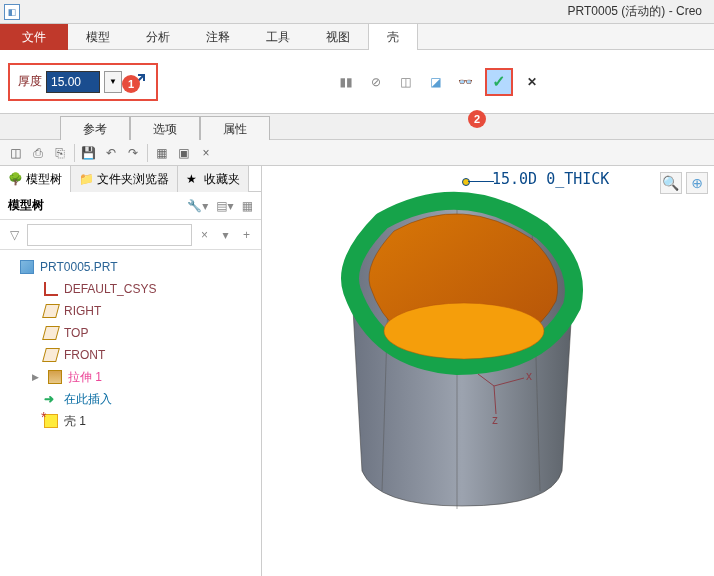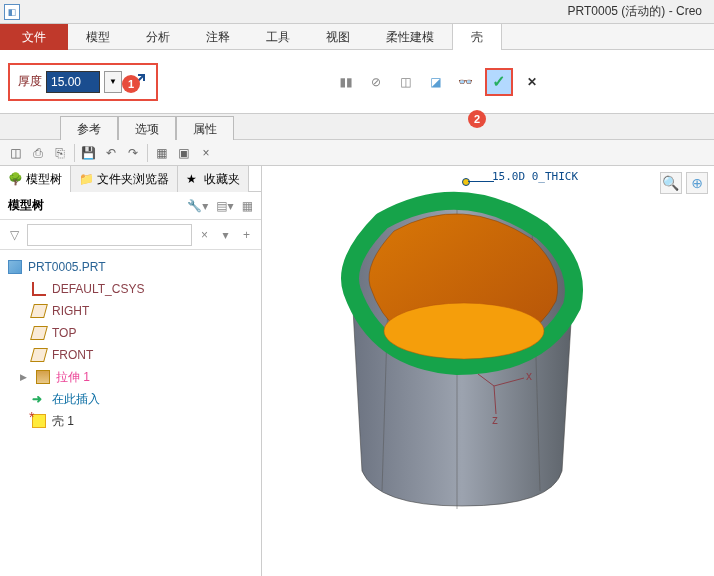--- a/index.html
+++ b/index.html
@@ -24,21 +24,21 @@
 .badge { position: absolute; width: 18px; height: 18px; border-radius: 50%; background: #e74c3c; color: #fff; display: flex; align-items: center; justify-content: center; font-size: 11px; font-weight: bold; }
 .badge-1 { left: 112px; top: 10px; }
 .badge-2 { left: 468px; top: 110px; position: absolute; }
 
 .tool-icons { position: absolute; left: 335px; display: flex; align-items: center; gap: 8px; }
 .tool-icon { width: 22px; height: 22px; display: flex; align-items: center; justify-content: center; color: #888; cursor: pointer; }
 .tool-icon.ok { border: 2px solid #e74c3c; background: #b3d9ff; color: #27ae60; width: 28px; height: 28px; font-size: 16px; font-weight: bold; }
 .tool-icon.x { color: #333; font-weight: bold; }
 
 .subtabs { height: 26px; background: #f0f0f0; display: flex; padding-left: 60px; border-bottom: 1px solid #ccc; }
-.subtab { padding: 0 16px; height: 24px; line-height: 24px; border: 1px solid #bbb; border-bottom: none; background: #f5f5f5; color: #333; cursor: pointer; margin-top: 2px; }
+.subtab { padding: 0 22px; height: 24px; line-height: 24px; border: 1px solid #bbb; border-bottom: none; background: #f5f5f5; color: #333; cursor: pointer; margin-top: 2px; }
 
 .quick-toolbar { height: 26px; background: #f5f5f5; border-bottom: 1px solid #ccc; display: flex; align-items: center; padding: 0 6px; gap: 2px; }
 .qt-btn { width: 20px; height: 20px; display: flex; align-items: center; justify-content: center; color: #666; cursor: pointer; }
 .qt-sep { width: 1px; height: 18px; background: #ccc; margin: 0 2px; }
 
 .main-area { display: flex; height: calc(576px - 24px - 26px - 64px - 26px - 26px); }
 
 .sidebar { width: 262px; border-right: 1px solid #ccc; background: #fff; display: flex; flex-direction: column; }
 .sidebar-tabs { height: 26px; display: flex; border-bottom: 1px solid #ccc; }
 .sb-tab { padding: 0 8px; height: 26px; display: flex; align-items: center; gap: 4px; border-right: 1px solid #ccc; background: #f0f0f0; cursor: pointer; font-size: 11px; }
@@ -46,21 +46,21 @@
 .sb-tab .icon { width: 14px; height: 14px; }
 
 .tree-header { height: 28px; display: flex; align-items: center; padding: 0 8px; gap: 6px; border-bottom: 1px solid #ddd; }
 .tree-header .lbl { font-weight: bold; }
 .tree-header .tools { margin-left: auto; display: flex; gap: 8px; color: #888; }
 
 .tree-filter { height: 30px; display: flex; align-items: center; padding: 0 6px; gap: 4px; border-bottom: 1px solid #ddd; }
 .tree-filter input { flex: 1; height: 22px; border: 1px solid #ccc; padding: 0 4px; }
 .tree-filter .fbtn { width: 18px; height: 18px; display: flex; align-items: center; justify-content: center; color: #888; cursor: pointer; }
 
-.tree { padding: 6px 4px; }
+.tree { padding: 6px 4px; margin-left: 12px; }
 .tree-item { display: flex; align-items: center; height: 22px; padding-left: 4px; gap: 6px; cursor: pointer; }
 .tree-item.child { padding-left: 28px; align-items: center; }
 .tree-item .ticon { width: 14px; height: 14px; display: inline-block; }
 .tree-item .expand { width: 10px; color: #888; font-size: 9px; }
 .prt-txt { color: #2a6496; }
 .csys-txt { color: #8b4049; }
 .plane-txt { color: #8b4049; }
 .extrude-txt { color: #ec4899; }
 .insert-txt { color: #0369a1; }
 .shell-txt { color: #333; }
@@ -70,21 +70,21 @@
 .icon-plane { border: 1px solid #b8860b; background: #faebd7; transform: skewX(-15deg); width: 12px; height: 10px; }
 .icon-extrude { background: linear-gradient(#d4a04a,#e8c888); border: 1px solid #b8860b; }
 .icon-arrow { color: #27ae60; font-weight: bold; }
 .icon-shell { background: #ffeb3b; border: 1px solid #e6a817; position: relative; }
 .icon-shell::before { content: "*"; position: absolute; left: -4px; top: -6px; color: #c0392b; font-size: 14px; }
 
 .viewport { flex: 1; background: #fff; position: relative; overflow: hidden; }
 .view-tools { position: absolute; right: 6px; top: 6px; display: flex; gap: 4px; }
 .vt-btn { width: 22px; height: 22px; border: 1px solid #ccc; background: #f5f5f5; display: flex; align-items: center; justify-content: center; cursor: pointer; color: #5a9fd4; font-size: 14px; }
 
-.model-label { position: absolute; left: 230px; top: 4px; font-family: monospace; font-size: 11px; color: #0a4a8a; }
+.model-label { position: absolute; left: 230px; top: 4px; font-family: monospace; font-size: 15px; color: #0a4a8a; }
 .model-label-line { position: absolute; left: 206px; top: 15px; width: 26px; height: 1px; background: #0a4a8a; }
 .model-label-dot { position: absolute; left: 200px; top: 12px; width: 8px; height: 8px; border-radius: 50%; background: #f1c40f; border: 1px solid #0a4a8a; }
 
 .csys-viz { position: absolute; left: 212px; top: 200px; font-family: monospace; font-size: 10px; color: #8b4049; }
 
 svg.model { position: absolute; left: 20px; top: 5px; }
 </style>
 </head>
 <body>
 
@@ -93,21 +93,20 @@
   <div class="title">PRT0005 (活动的) - Creo</div>
 </div>
 
 <div class="ribbon-tabs">
   <div class="ribbon-tab file">文件</div>
   <div class="ribbon-tab">模型</div>
   <div class="ribbon-tab">分析</div>
   <div class="ribbon-tab">注释</div>
   <div class="ribbon-tab">工具</div>
   <div class="ribbon-tab">视图</div>
-  <div class="ribbon-tab">柔性建模</div>
   <div class="ribbon-tab active">壳</div>
 </div>
 
 <div class="ribbon-content">
   <div class="thickness-group">
     <span class="thickness-label">厚度</span>
     <input class="thickness-input" value="15.00" style="">
     <div class="badge badge-1">1</div>
     <div class="thickness-dropdown">▼</div>
     <div class="flip-icon">

